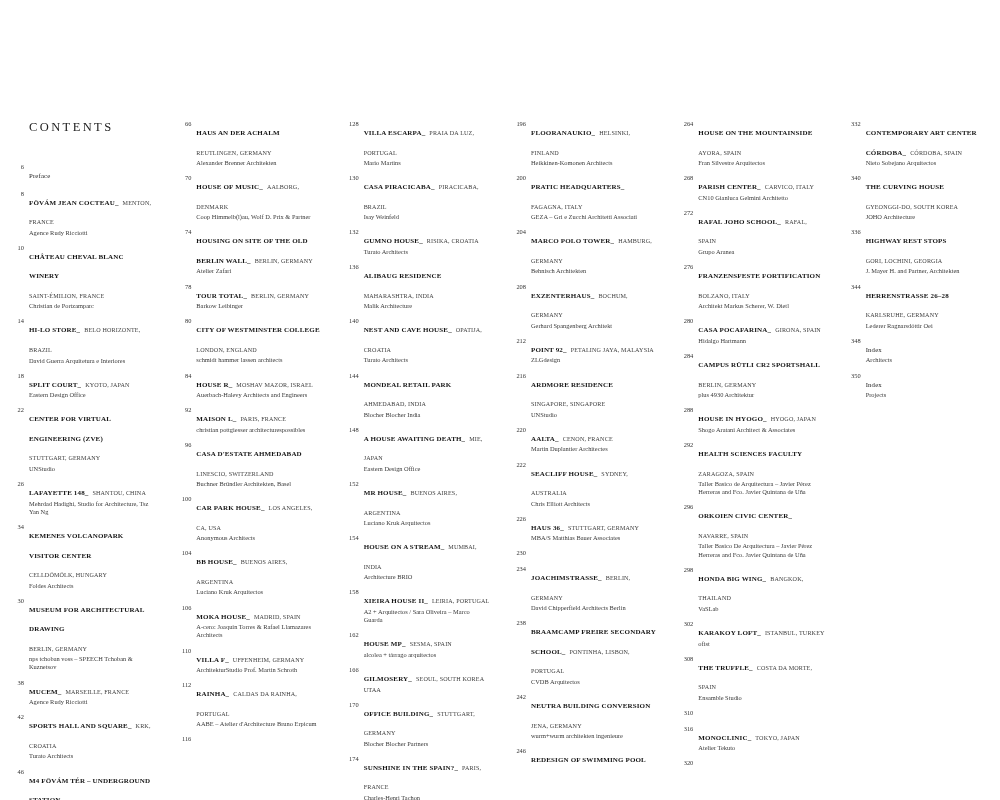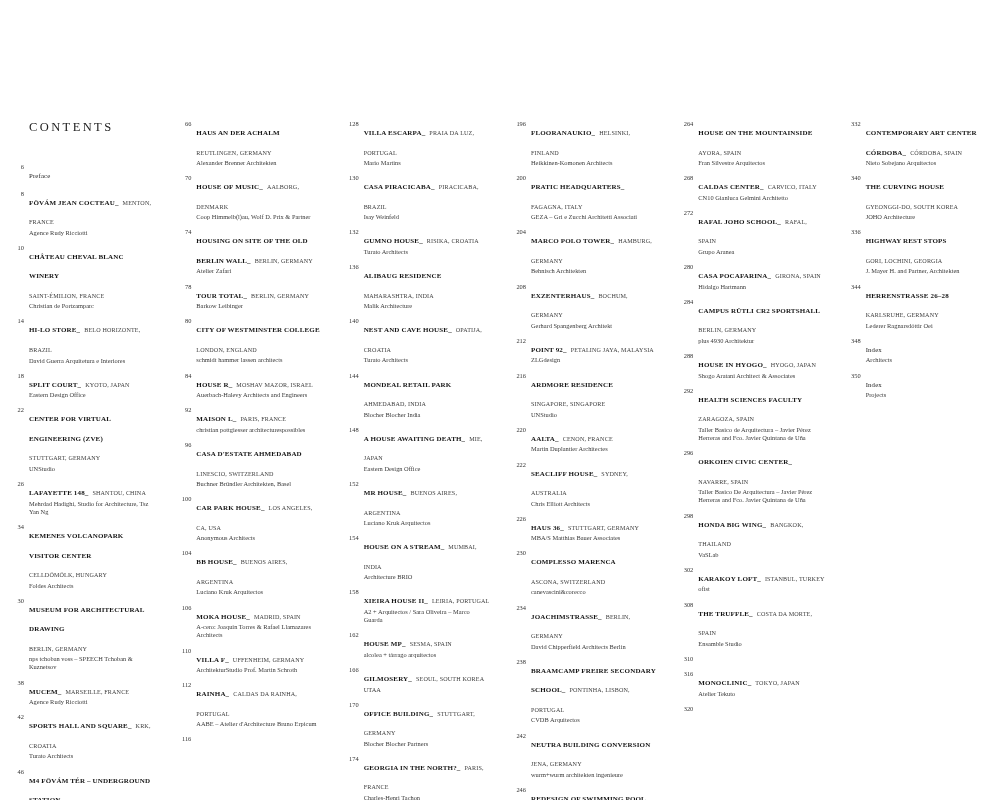--- a/index.html
+++ b/index.html
@@ -353,21 +353,21 @@
         <div class="entry">
           <span class="num">170</span>
           <div class="body">
             <div class="title-line"><span class="t">OFFICE BUILDING_</span> <span class="loc">STUTTGART, GERMANY</span></div>
             <div class="credit">Blocher Blocher Partners</div>
           </div>
         </div>
         <div class="entry">
           <span class="num">174</span>
           <div class="body">
-            <div class="title-line"><span class="t">GEORGIA IN THE NORTH?_</span> <span class="loc">PARIS, FRANCE</span></div>
+            <div class="title-line"><span class="t">SUNSHINE IN THE SPAIN?_</span> <span class="loc">PARIS, FRANCE</span></div>
             <div class="credit">Charles-Henri Tachon</div>
           </div>
         </div>
       </div>
     <div class="col">
         <div class="entry">
           <span class="num">196</span>
           <div class="body">
             <div class="title-line"><span class="t">FLOORANAUKIO_</span> <span class="loc">HELSINKI, FINLAND</span></div>
             <div class="credit">Heikkinen-Komonen Architects</div>
@@ -424,24 +424,20 @@
         </div>
         <div class="entry">
           <span class="num">226</span>
           <div class="body">
             <div class="title-line"><span class="t">HAUS 36_</span> <span class="loc">STUTTGART, GERMANY</span></div>
             <div class="credit">MBA/S Matthias Bauer Associates</div>
           </div>
         </div>
         <div class="entry">
           <span class="num">230</span>
-          <div class="body">
-            <div class="title-line"><span class="t">COMPLESSO MARENCA</span><br><span class="loc">ASCONA, SWITZERLAND</span></div>
-            <div class="credit">canevascini&amp;corecco</div>
-          </div>
         </div>
         <div class="entry">
           <span class="num">234</span>
           <div class="body">
             <div class="title-line"><span class="t">JOACHIMSTRASSE_</span> <span class="loc">BERLIN, GERMANY</span></div>
             <div class="credit">David Chipperfield Architects Berlin</div>
           </div>
         </div>
         <div class="entry">
           <span class="num">238</span>
@@ -468,29 +464,36 @@
         <div class="entry">
           <span class="num">264</span>
           <div class="body">
             <div class="title-line"><span class="t">HOUSE ON THE MOUNTAINSIDE</span><br><span class="loc">AYORA, SPAIN</span></div>
             <div class="credit">Fran Silvestre Arquitectos</div>
           </div>
         </div>
         <div class="entry">
           <span class="num">268</span>
           <div class="body">
-            <div class="title-line"><span class="t">CALDAS CENTER_</span> <span class="loc">CARVICO, ITALY</span></div>
+            <div class="title-line"><span class="t">PARISH CENTER_</span> <span class="loc">CARVICO, ITALY</span></div>
             <div class="credit">CN10 Gianluca Gelmini Architetto</div>
           </div>
         </div>
         <div class="entry">
           <span class="num">272</span>
           <div class="body">
             <div class="title-line"><span class="t">RAFAL JOHO SCHOOL_</span> <span class="loc">RAFAL, SPAIN</span></div>
             <div class="credit">Grupo Aranea</div>
+          </div>
+        </div>
+        <div class="entry">
+          <span class="num">276</span>
+          <div class="body">
+            <div class="title-line"><span class="t">FRANZENSFESTE FORTIFICATION</span><br><span class="loc">BOLZANO, ITALY</span></div>
+            <div class="credit">Architekt Markus Scherer, W. Dietl</div>
           </div>
         </div>
         <div class="entry">
           <span class="num">280</span>
           <div class="body">
             <div class="title-line"><span class="t">CASA POCAFARINA_</span> <span class="loc">GIRONA, SPAIN</span></div>
             <div class="credit">Hidalgo Hartmann</div>
           </div>
         </div>
         <div class="entry">

